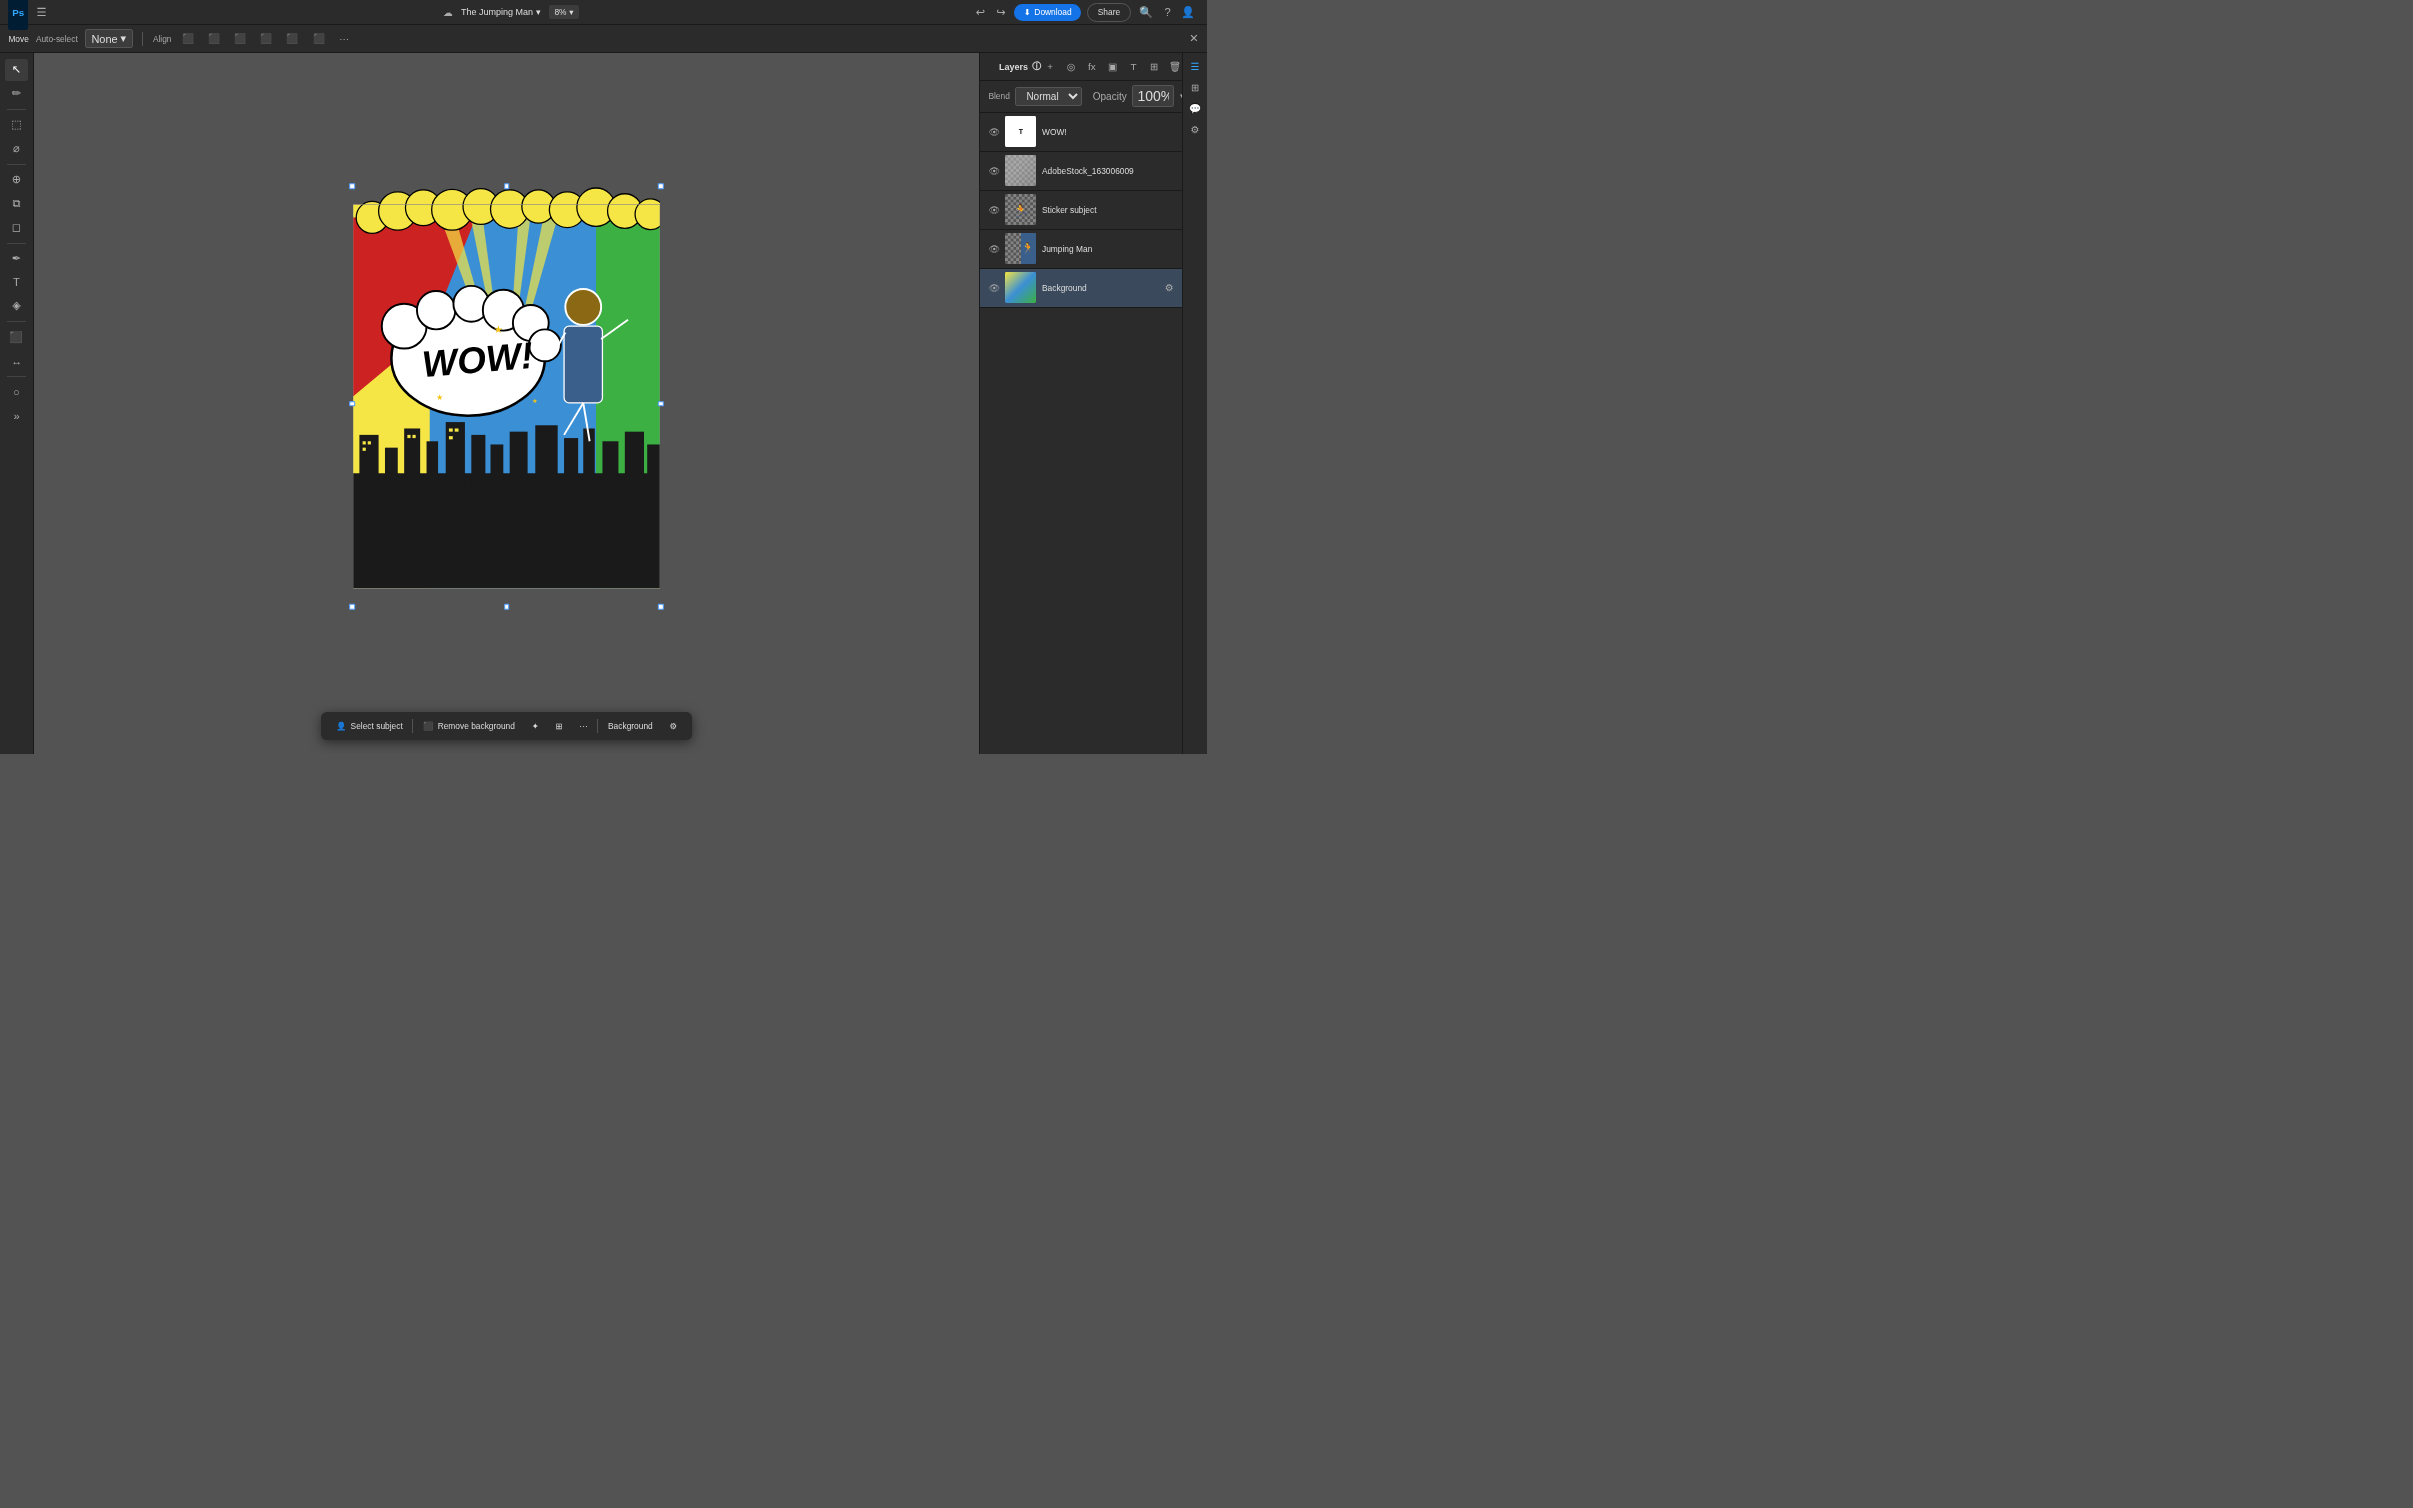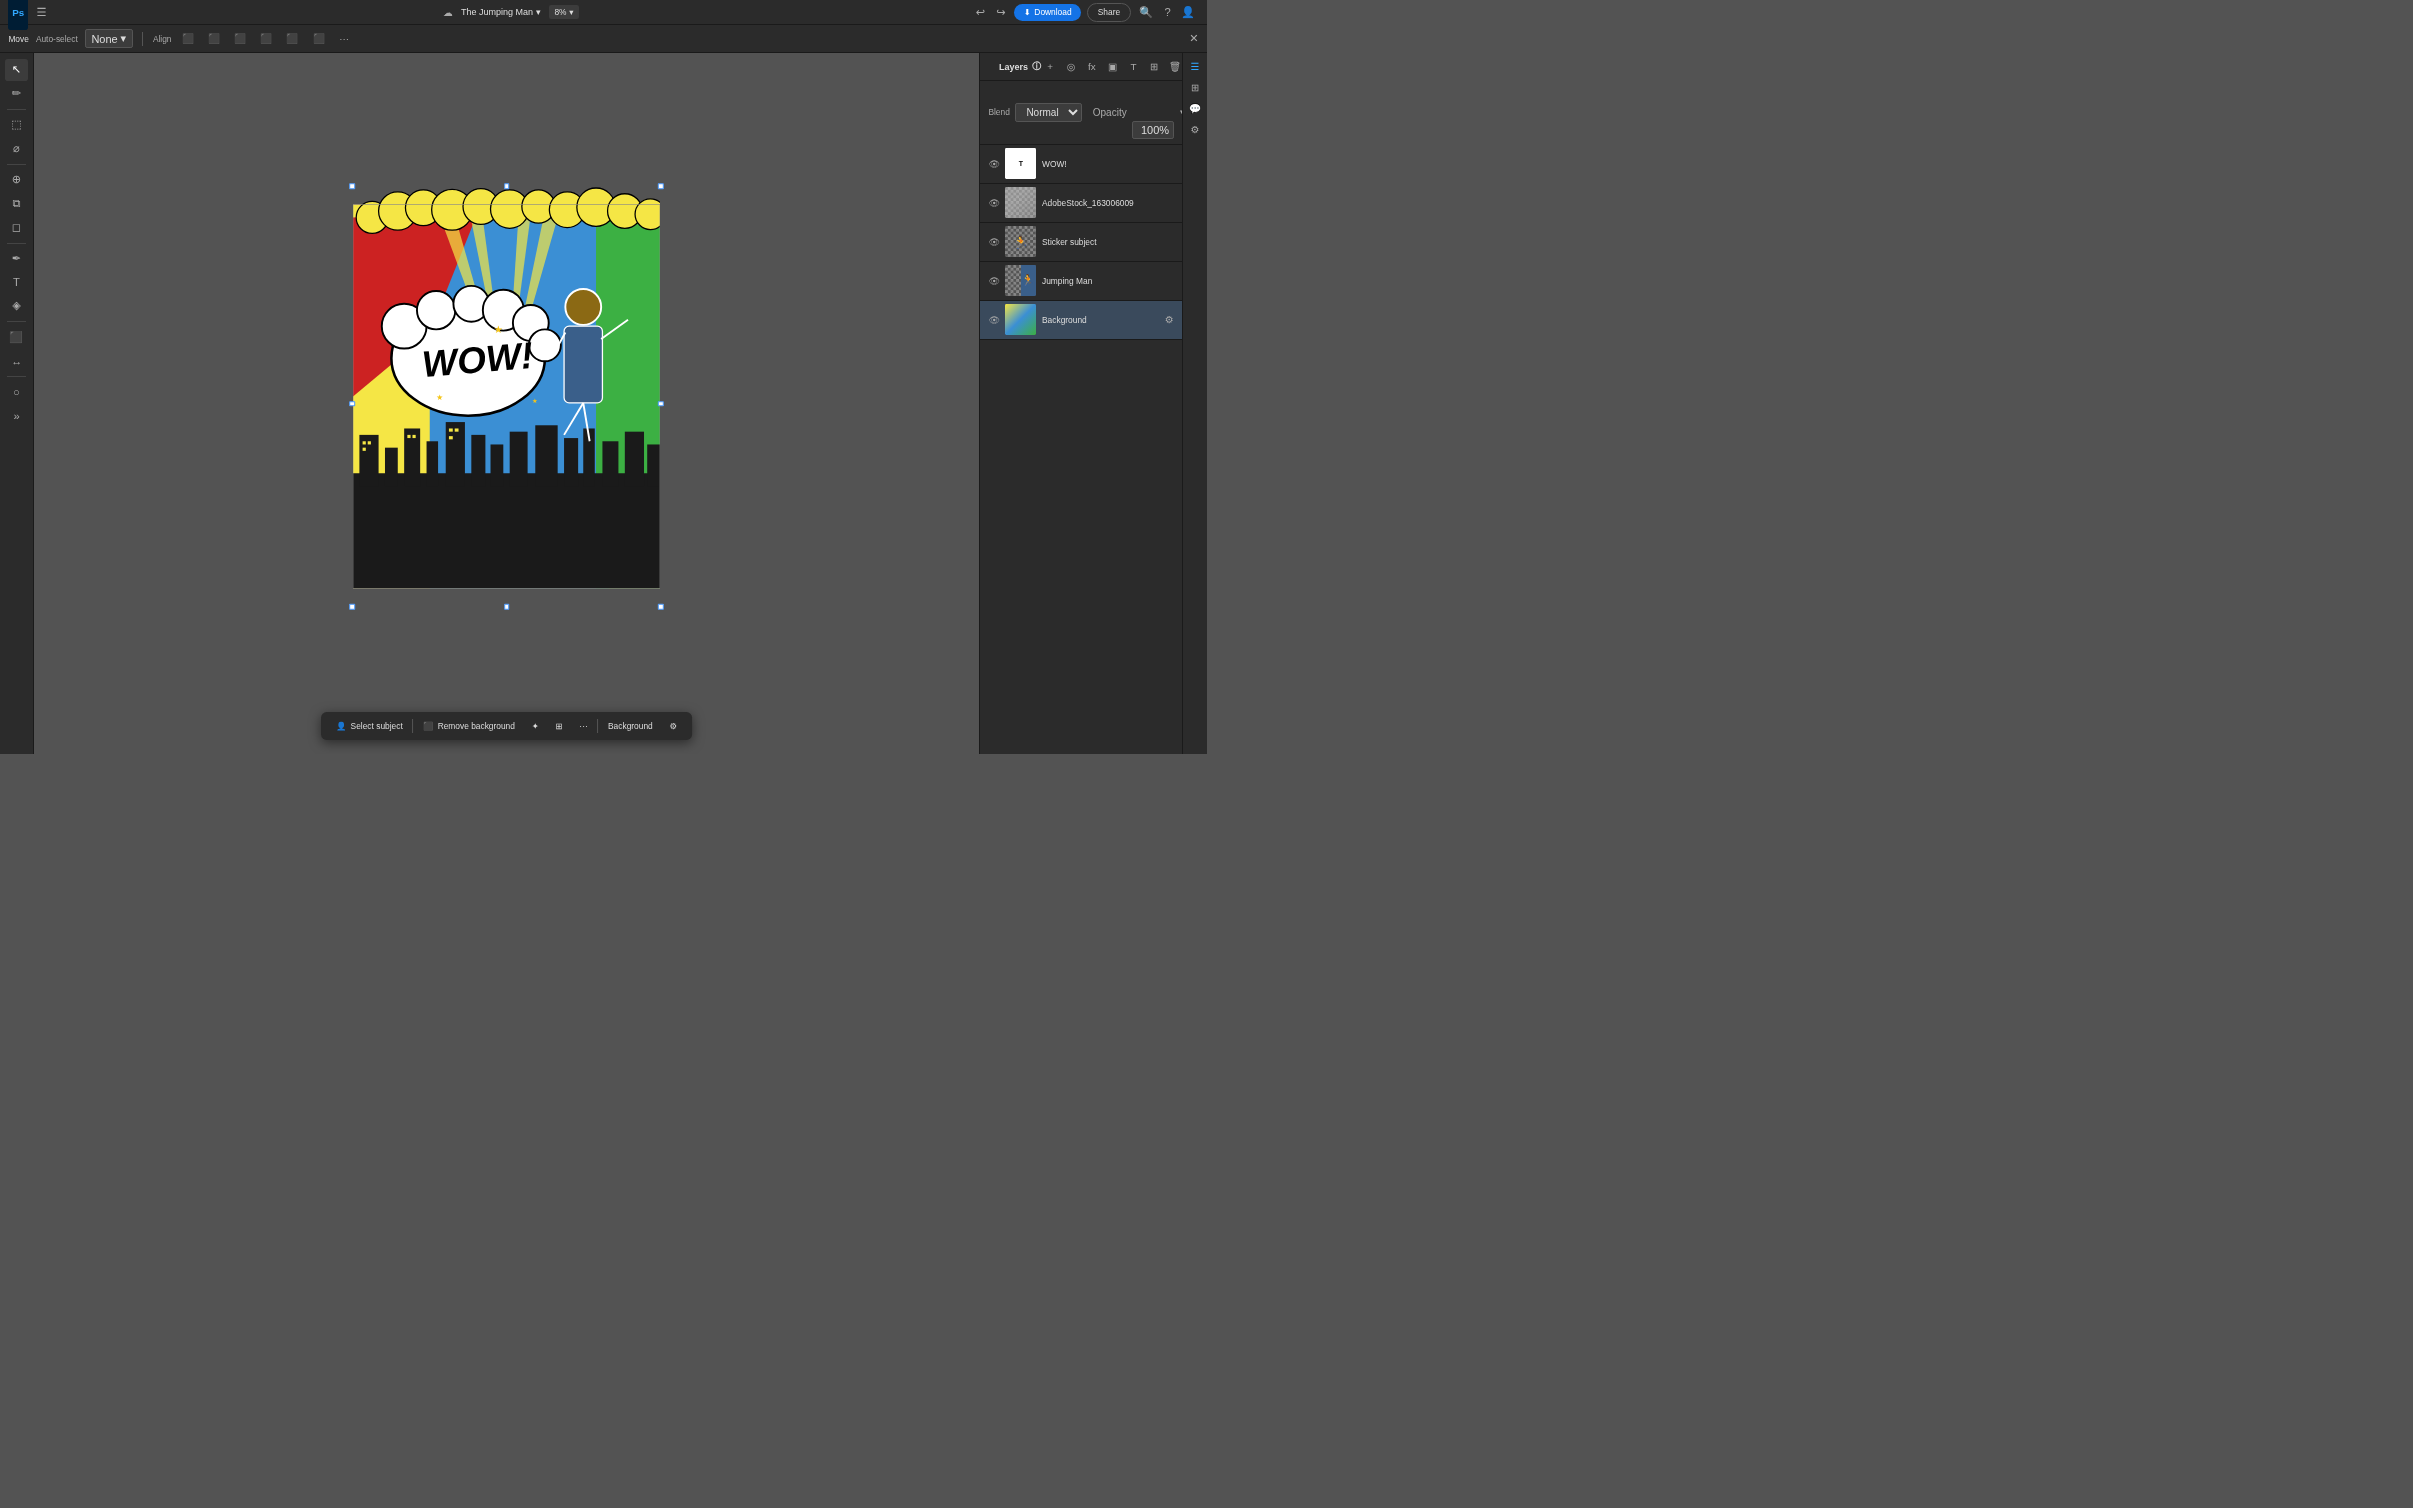--- a/index.html
+++ b/index.html
@@ -64,21 +64,21 @@
     .panel-header { height: 28px; display: flex; align-items: center; justify-content: space-between; padding: 0 19px; border-bottom: 0.7px solid #1a1a1a; }
     .panel-title { color: #ddd; font-size: 9px; font-weight: 600; display: flex; align-items: center; gap: 4.2px; }
     .panel-icons { display: flex; gap: 2.8px; align-items: center; }
     .panel-icon-btn { background: none; border: none; color: #aaa; font-size: 9.8px; cursor: pointer; width: 18px; height: 18px; display: flex; align-items: center; justify-content: center; border-radius: 2.1px; }
 
     
     .blend-row { display: flex; align-items: center; gap: 5.6px; padding: 4.2px 8.4px; border-bottom: 0.7px solid #1a1a1a; }
     .blend-label { color: #aaa; font-size: 8.4px; width: 31px; }
     .blend-select { background: #3c3c3c; color: #ddd; border: 0.7px solid #555; padding: 2.1px 5.6px; border-radius: 2.1px; font-size: 10px; cursor: pointer; flex: 1; text-align: center; }
     .opacity-label { color: #aaa; font-size: 10px; margin-left: 5.6px; }
-    .opacity-input { background: #3c3c3c; color: #ddd; border: 0.7px solid #555; padding: 2.1px 4.2px; border-radius: 2.1px; font-size: 11px; width: 42px; text-align: right; margin-top: 36px; }
+    .opacity-input { background: #3c3c3c; color: #ddd; border: 0.7px solid #555; padding: 2.1px 4.2px; border-radius: 2.1px; font-size: 14px; width: 42px; text-align: right; }
 
     
     .layers-list { flex: 1; overflow-y: auto; }
     .layer-item { display: flex; align-items: center; gap: 5.6px; padding: 4.2px 8.4px; cursor: pointer; border-bottom: 0.7px solid #1a1a1a; height: 39px; }
     .layer-item.active { background: #3a4a5c; }
     .layer-eye { color: #aaa; font-size: 9px; cursor: pointer; flex-shrink: 0; }
     .layer-thumb { width: 31px; height: 31px; background: #555; border-radius: 1.4px; flex-shrink: 0; display: flex; align-items: center; justify-content: center; font-size: 14px; overflow: hidden; position: relative; }
     .layer-thumb-checker { background-image: linear-gradient(45deg, #888 25%, transparent 25%), linear-gradient(-45deg, #888 25%, transparent 25%), linear-gradient(45deg, transparent 75%, #888 75%), linear-gradient(-45deg, transparent 75%, #888 75%); background-size: 5.6px 5.6px; background-position: 0 0, 0 2.8px, 2.8px -2.8px, -2.8px 0px; width: 100%; height: 100%; position: absolute; top: 0; left: 0; }
     .layer-name { color: #ddd; font-size: 8.4px; flex: 1; }
     .layer-settings { color: #aaa; font-size: 9.8px; cursor: pointer; }

